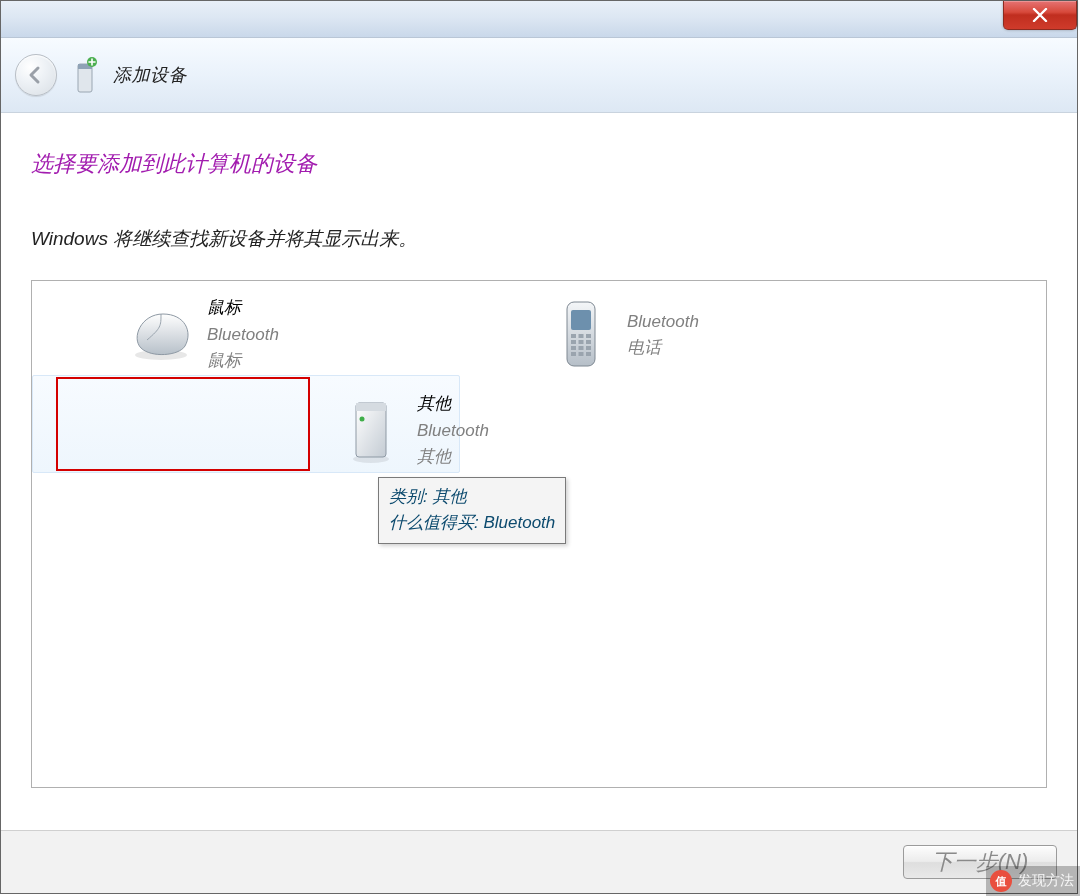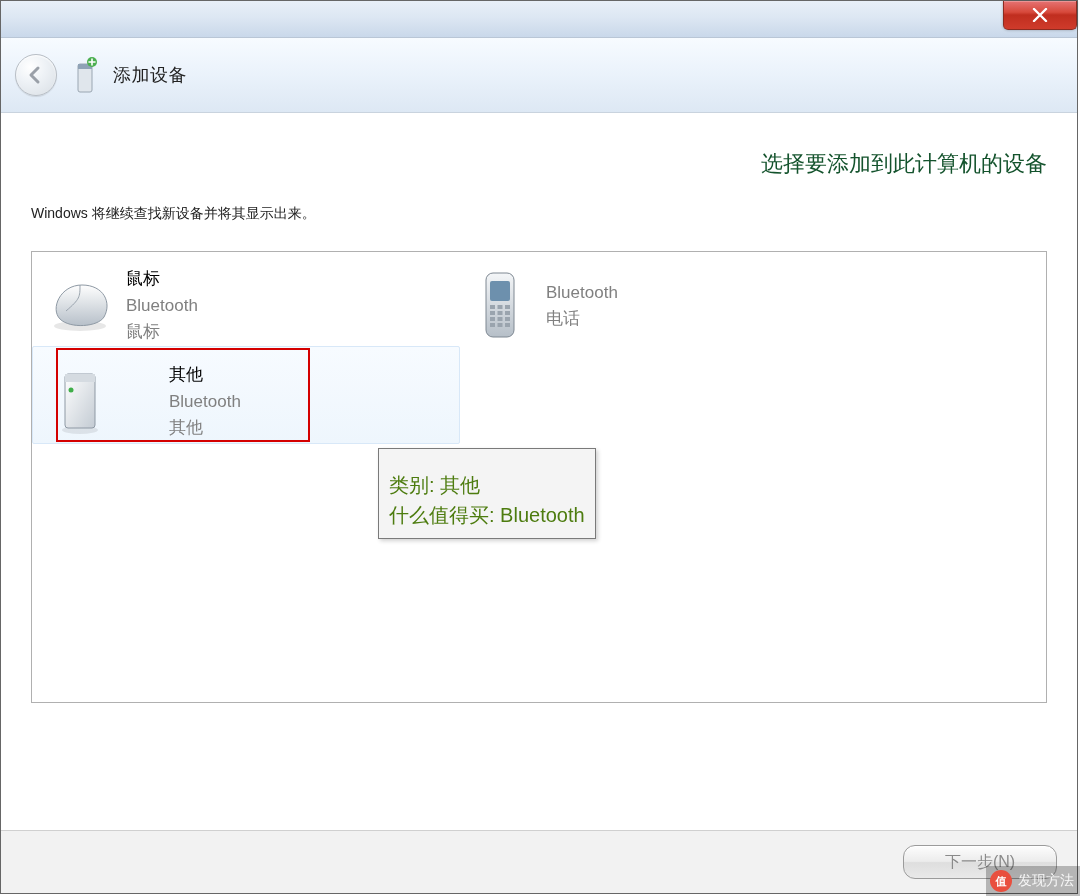--- a/index.html
+++ b/index.html
@@ -16,20 +16,21 @@
 
   .window {
     position: absolute;
     left: 0;
     top: 0;
     width: 1078px;
     height: 894px;
     background: #fff;
     border: 1px solid #666;
     box-sizing: border-box;
+    font-style: italic;
   }
 
   
   .title-bar {
     height: 36px;
     background: linear-gradient(to bottom, #e8eff8 0%, #dde7f3 45%, #c9d8ea 100%);
     position: relative;
     border-bottom: 1px solid #b9c6d6;
   }
   .close-btn {
@@ -82,39 +83,39 @@
     color: #222;
     letter-spacing: .5px;
   }
 
   
   .content {
     padding: 36px 30px 0 30px;
   }
   .page-title {
     font-size: 22px;
-    color: #14532d;
-    margin-bottom: 26px;
-    text-align: right;
+    color: #a21caf;
+    margin-bottom: 47px;
   }
   .subtitle {
-    font-size: 14px;
+    font-size: 19px;
     color: #222;
     margin-bottom: 28px;
   }
 
   .device-panel {
     border: 1px solid #b0b0b0;
-    height: 452px;
+    height: 508px;
     padding: 6px;
     box-sizing: border-box;
     position: relative;
     display: flex;
     flex-wrap: wrap;
     align-content: flex-start;
+    justify-content: center;
   }
 
   .device-tile {
     width: 420px;
     height: 96px;
     box-sizing: border-box;
     display: flex;
     align-items: center;
     padding: 4px 6px;
     position: relative;
@@ -152,23 +153,23 @@
     box-sizing: border-box;
     pointer-events: none;
   }
 
   .tooltip {
     position: absolute;
     left: 346px;
     top: 196px;
     border: 1px solid #7a7a7a;
     background: #f4f4f4;
-    padding: 21px 10px 8px 10px;
-    font-size: 20px;
-    color: #4d7c0f;
+    padding: 6px 10px 8px 10px;
+    font-size: 17px;
+    color: #0c4a6e;
     line-height: 1.5;
     box-shadow: 2px 2px 4px rgba(0,0,0,.18);
   }
 
   
   .footer {
     position: absolute;
     bottom: 0;
     left: 0;
     right: 0;
@@ -178,23 +179,23 @@
     display: flex;
     justify-content: flex-end;
     align-items: center;
     padding-right: 20px;
     gap: 14px;
   }
   .btn {
     min-width: 128px;
     height: 32px;
     border: 1px solid #9b9b9b;
-    border-radius: 12px;
+    border-radius: 4px;
     background: linear-gradient(to bottom, #fdfdfd 0%, #ececec 48%, #dedede 52%, #e9e9e9 100%);
-    font-size: 16px;
+    font-size: 22px;
     display: flex;
     align-items: center;
     justify-content: center;
     padding: 0 12px;
     box-shadow: inset 0 1px 0 #fff;
   }
   .btn.disabled { color: #8a8a8a; }
 
   
   .watermark {
@@ -302,21 +303,21 @@
             </g>
           </svg>
         </div>
         <div class="device-text">
           <div class="device-name"></div>
           <div class="device-sub">Bluetooth</div>
           <div class="device-sub">电话</div>
         </div>
       </div>
 
-      <div class="device-tile" style="position:relative; z-index:1;gap:43px;">
+      <div class="device-tile" style="position:relative; z-index:1;">
         <div class="device-icon-wrap">
           <svg width="50" height="68" viewBox="0 0 50 68">
             <defs>
               <linearGradient id="tg" x1="0" y1="0" x2="1" y2="1">
                 <stop offset="0" stop-color="#ffffff"></stop>
                   <stop offset="1" stop-color="#c3cbd3"></stop>
               </linearGradient>
             </defs>
             <ellipse cx="25" cy="62" rx="18" ry="4" fill="#00000015"></ellipse>
             <rect x="10" y="6" width="30" height="54" rx="3" fill="url(#tg)" stroke="#8e99a4" stroke-width="1"></rect>

